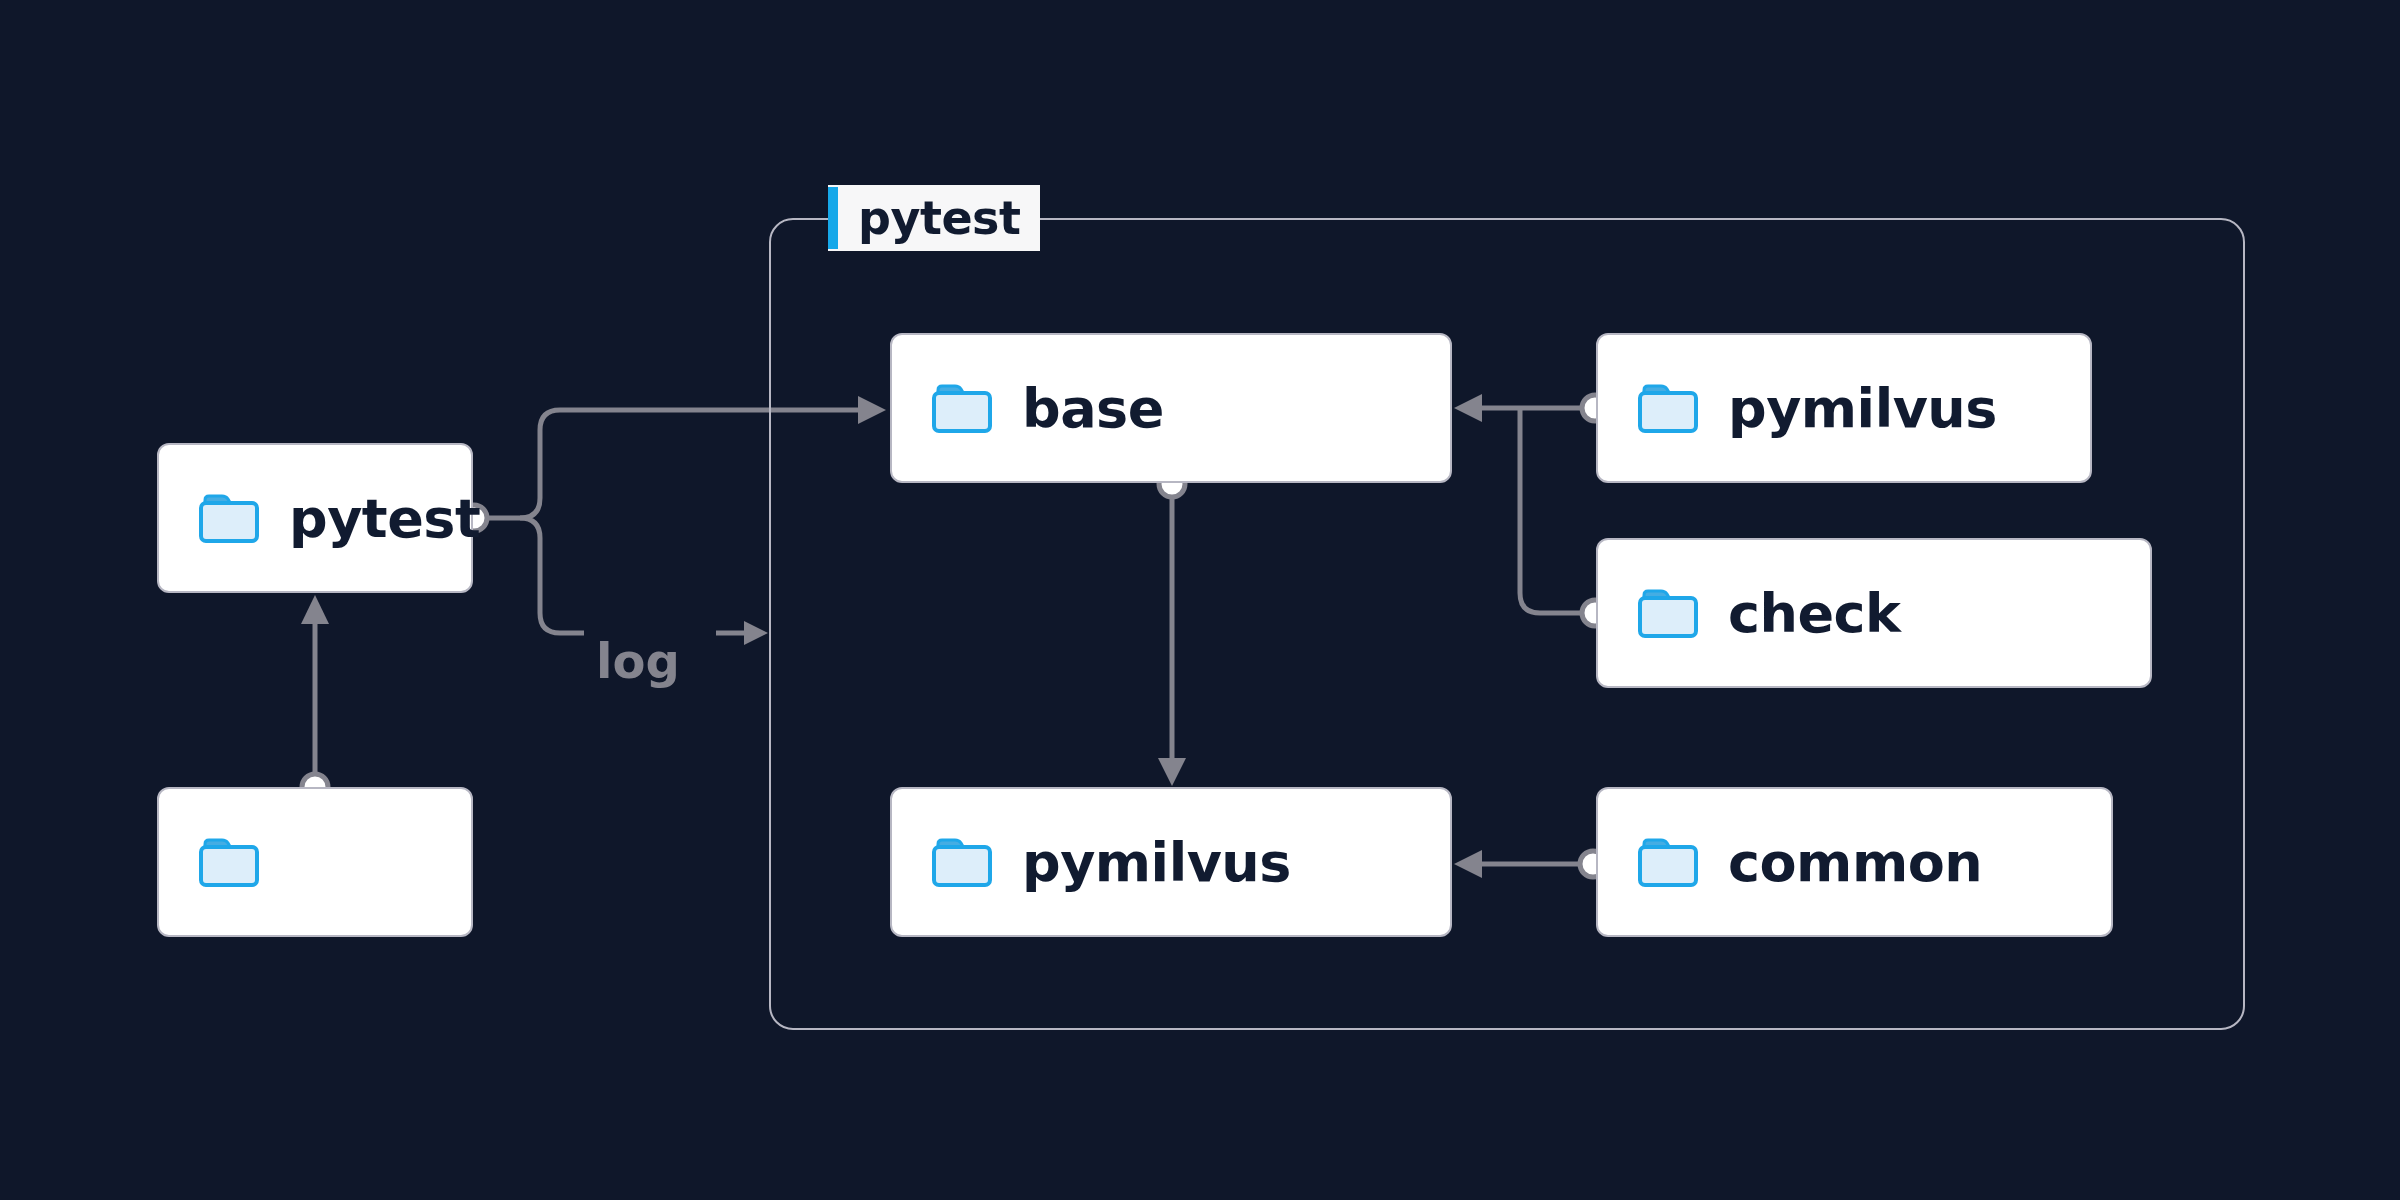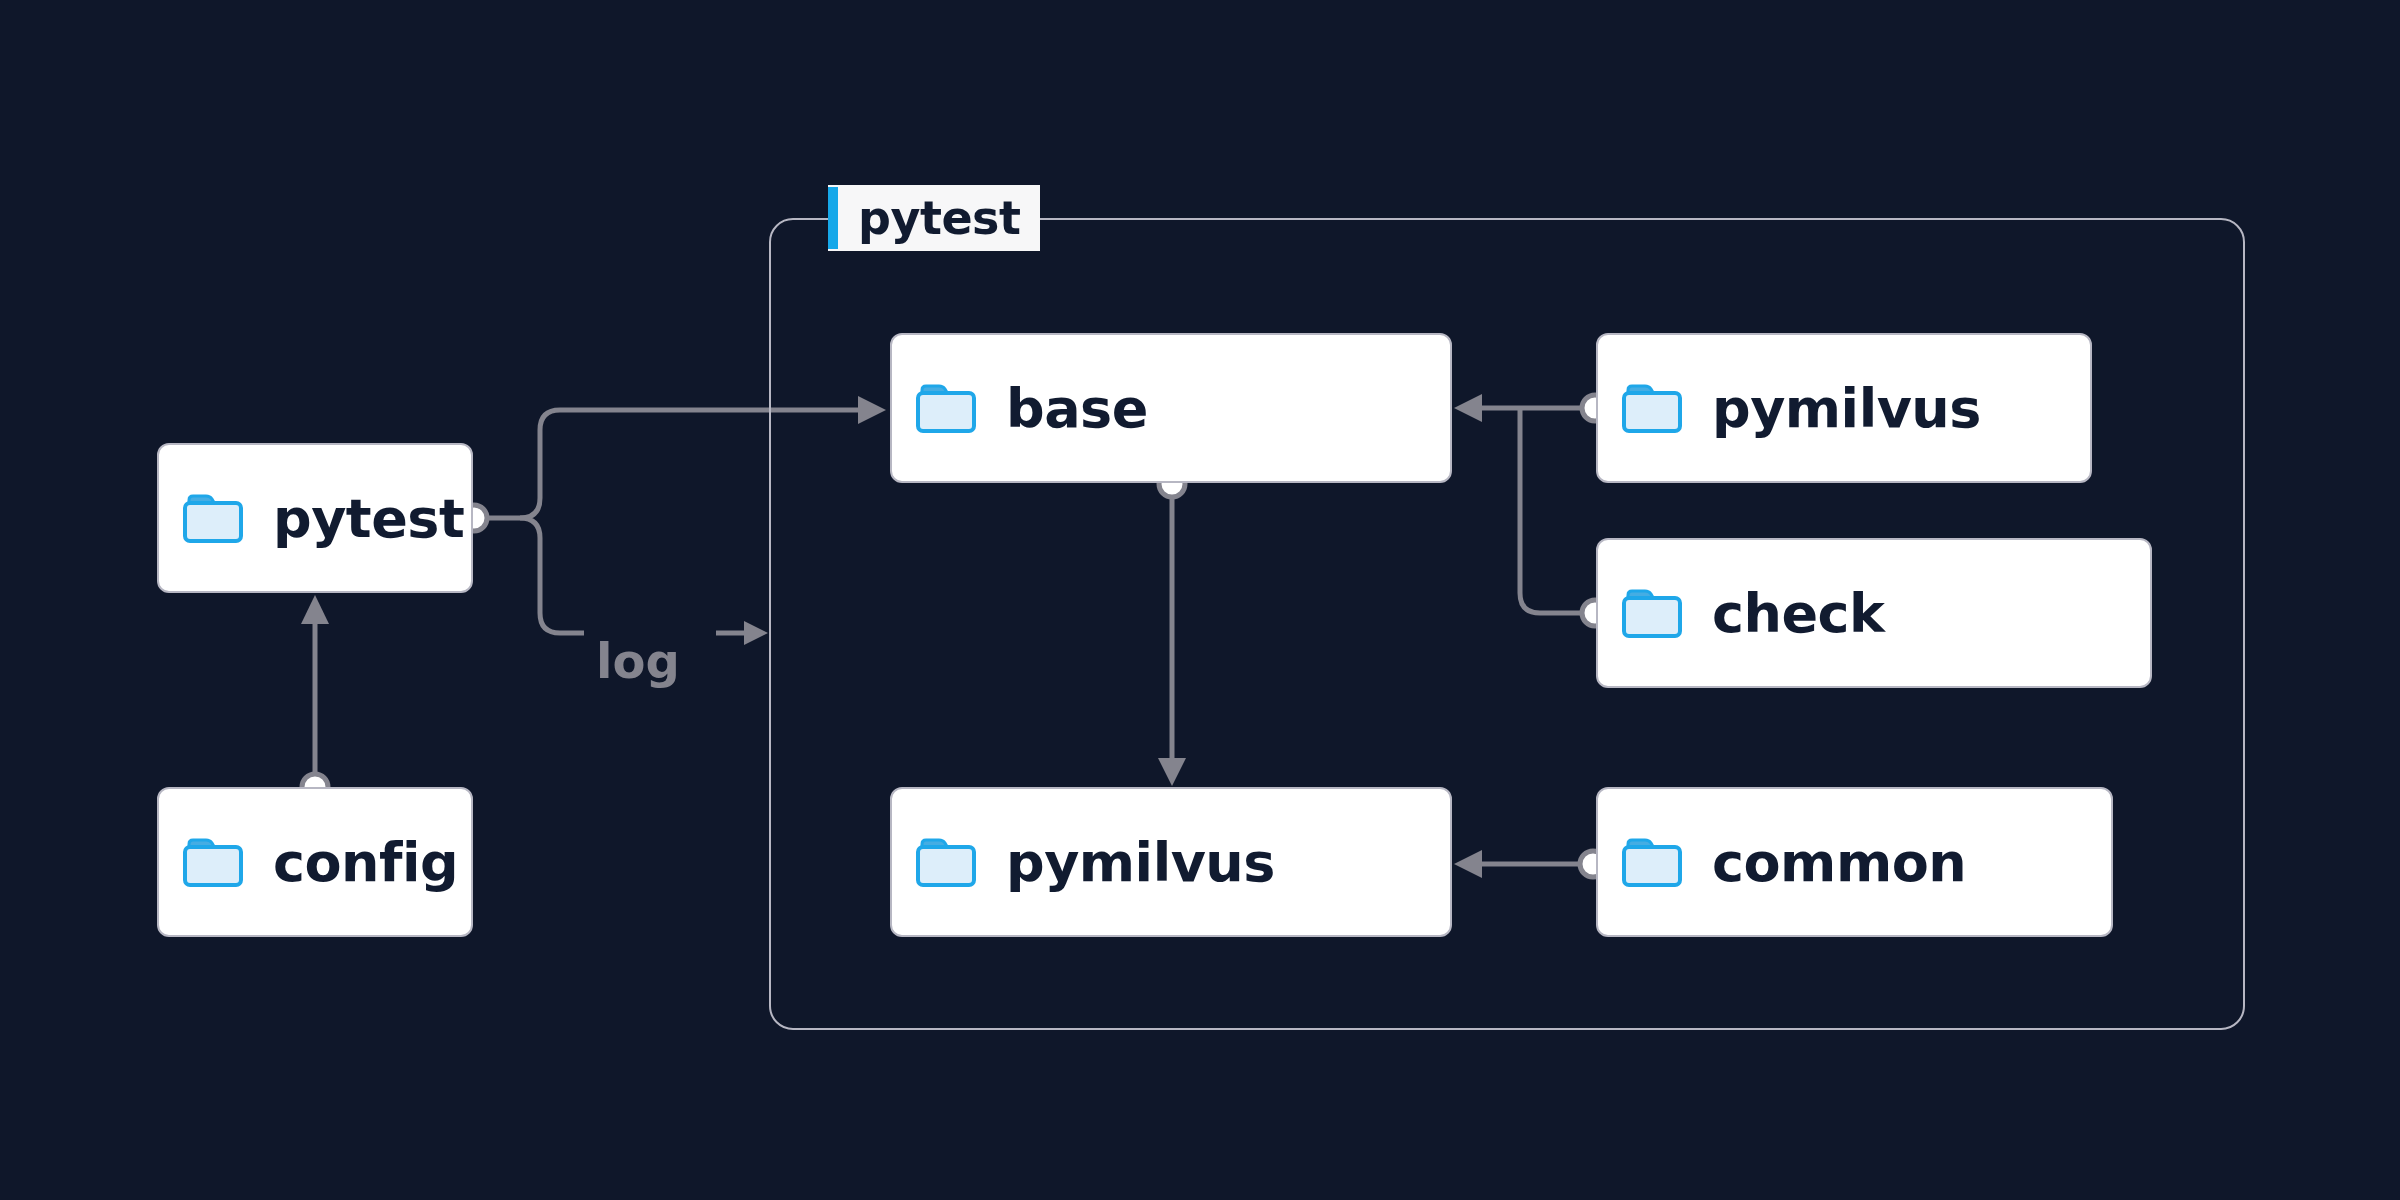--- a/index.html
+++ b/index.html
@@ -27,21 +27,21 @@
   }
   .accent-bar{display:block;width:10px;height:62px;background:#16a8e9;}
   .group-title{
     font-size:46px;font-weight:600;color:#111b30;letter-spacing:-0.5px;
     line-height:66px;
   }
   .node{
     position:absolute;
     display:flex;align-items:center;gap:28px;
     box-sizing:border-box;
-    padding-left:22px;
+    padding-left:38px;
     background:#ffffff;
     border:2px solid #b7b7c3;border-radius:12px;
     height:150px;
   }
   .node .label{
     font-size:54px;font-weight:600;color:#111b30;letter-spacing:-0.5px;
     white-space:nowrap;
   }
   .folder{display:flex;align-items:center;}
   .node-utils{left:157px;top:443px;width:316px;}
@@ -122,21 +122,20 @@
     <span class="label">pytest</span>
   </div>
 
   <div class="node node-config">
     <span class="folder">
       <svg width="64" height="52" viewBox="0 0 64 52">
         <path d="M8 18 V8 Q8 4 12 4 h13 q4 0 6 3 l4 7 Z" fill="#45ade3" stroke="#1fa7e9" stroke-width="3" stroke-linejoin="round"></path>
         <rect x="4" y="11" width="56" height="38" rx="5" fill="#ddeefa" stroke="#1fa7e9" stroke-width="4"></rect>
       </svg>
     </span>
-    <span class="label">config</span>
   </div>
 
   <div class="node node-base">
     <span class="folder">
       <svg width="64" height="52" viewBox="0 0 64 52">
         <path d="M8 18 V8 Q8 4 12 4 h13 q4 0 6 3 l4 7 Z" fill="#45ade3" stroke="#1fa7e9" stroke-width="3" stroke-linejoin="round"></path>
         <rect x="4" y="11" width="56" height="38" rx="5" fill="#ddeefa" stroke="#1fa7e9" stroke-width="4"></rect>
       </svg>
     </span>
     <span class="label">base</span>

